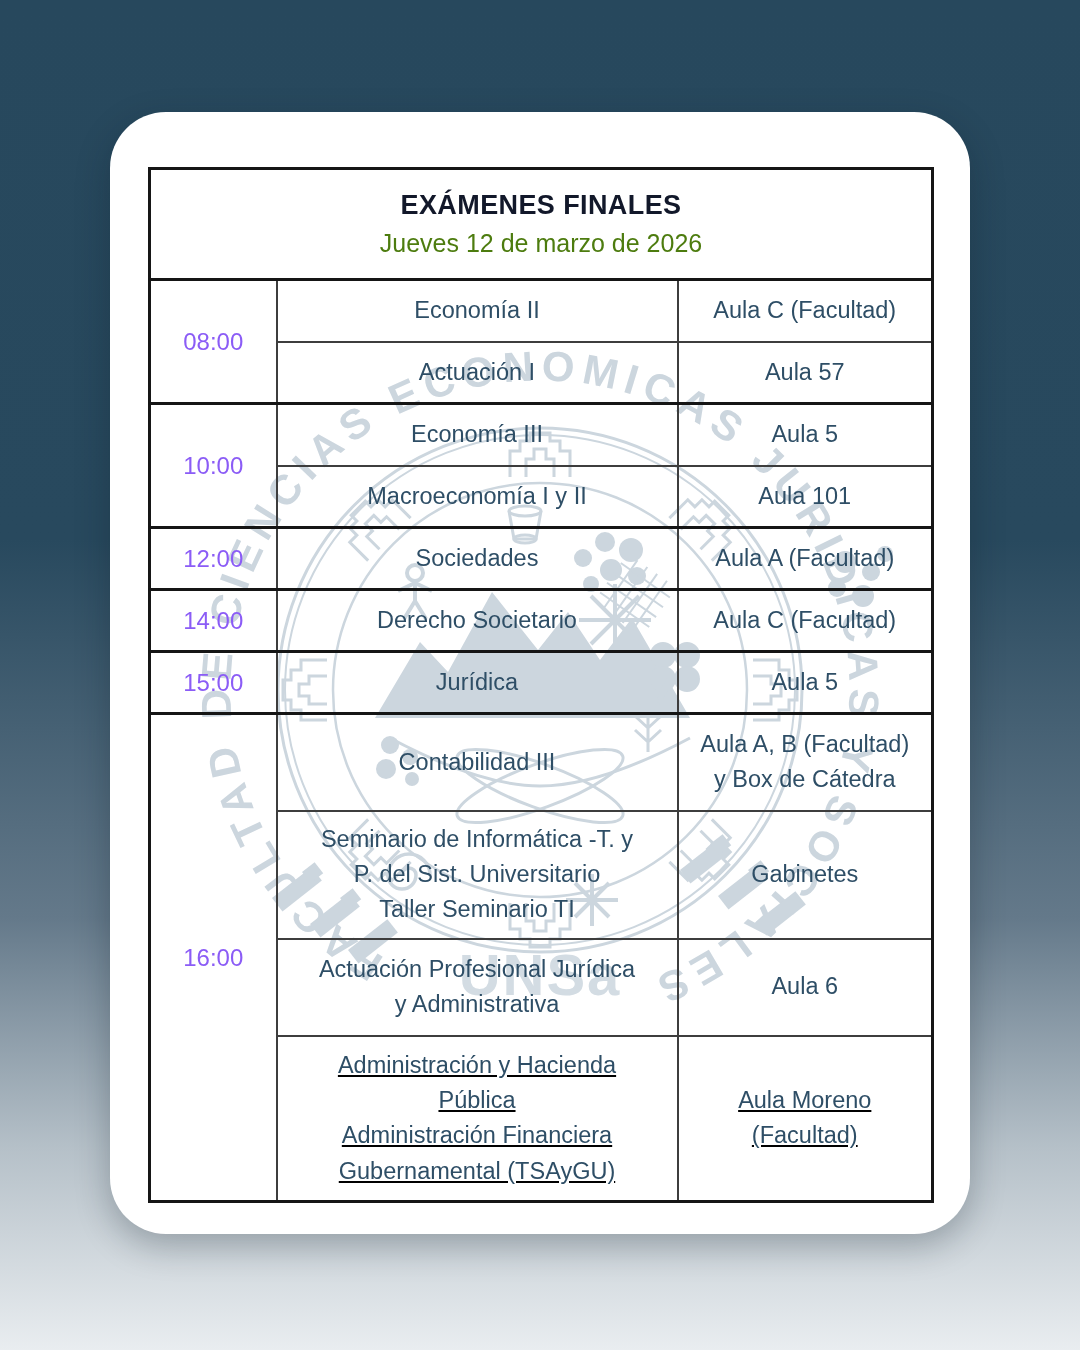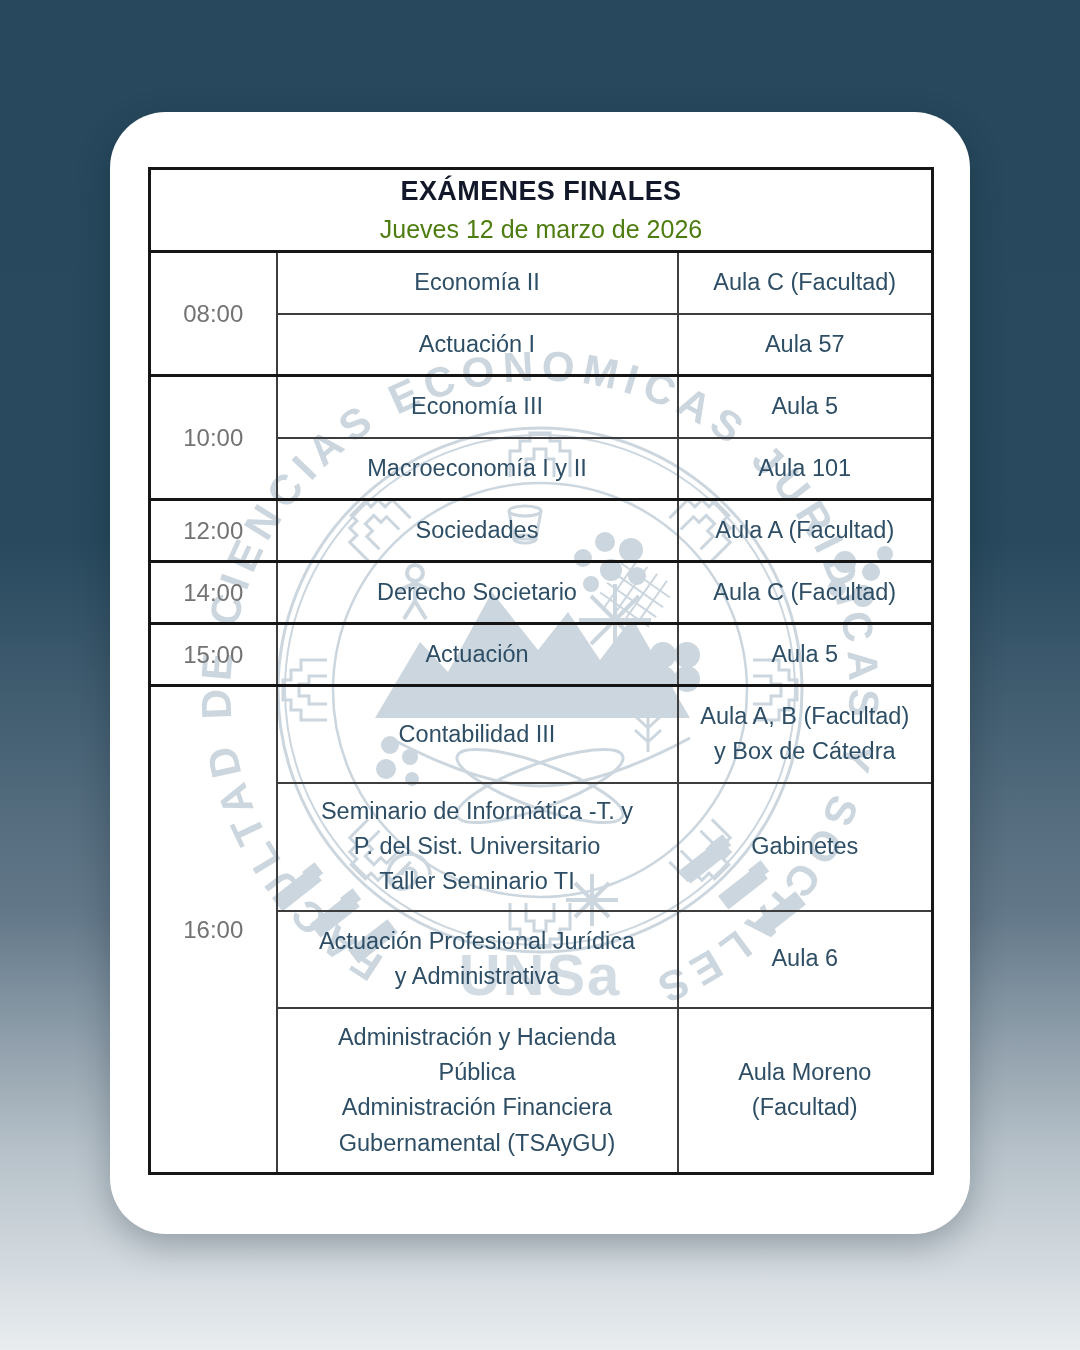--- a/index.html
+++ b/index.html
@@ -34,28 +34,28 @@
   .c-room{width:255px;}
   td,th{
     border:2px solid #3d3d3d;
     text-align:center;vertical-align:middle;
     padding:4px 12px;box-sizing:border-box;
   }
   tr.g > td{border-top:3px solid #151515;}
   tr.st > td{border-top:1px solid #7f1d1d;}
   tr.s > td{border-top:1px solid #6f6f6f;}
   thead th{border-bottom:3px solid #151515;}
-  .r-head th{height:78px;padding:6px 10px;}
+  .r-head th{height:78px;padding:20px 10px;}
   .rh62{height:62px;}
   .rh97{height:97px;}
   .rh128{height:128px;}
-  .rh166{height:166px;}
+  .rh166{height:166px;text-decoration:underline;}
   .title{font-size:27px;font-weight:700;color:#12182a;letter-spacing:.4px;margin-bottom:8px;}
   .subtitle{font-size:25px;font-weight:500;color:#4d7c0f;}
-  td.time{font-size:24px;font-weight:500;color:#737373;}
+  td.time{font-size:24px;font-weight:500;color:#8b5cf6;}
   td.subj,td.room{
     font-size:23.5px;font-weight:500;color:#2e4e66;
     white-space:pre-line;line-height:1.5;
   }
 </style>
 </head>
 <body>
 
 <div class="stage">
   <div class="card">
@@ -221,21 +221,21 @@
         </tr>
 
         <tr class="rh62 g">
           <td class="time">14:00</td>
           <td class="subj">Derecho Societario</td>
           <td class="room">Aula C (Facultad)</td>
         </tr>
 
         <tr class="rh62 g">
           <td class="time">15:00</td>
-          <td class="subj">Actuación</td>
+          <td class="subj">Jurídica</td>
           <td class="room">Aula 5</td>
         </tr>
 
         <tr class="rh97 g">
           <td rowspan="4" class="time">16:00</td>
           <td class="subj">Contabilidad III</td>
           <td class="room">Aula A, B (Facultad)
 y Box de Cátedra</td>
         </tr>
         <tr class="rh128 st">

